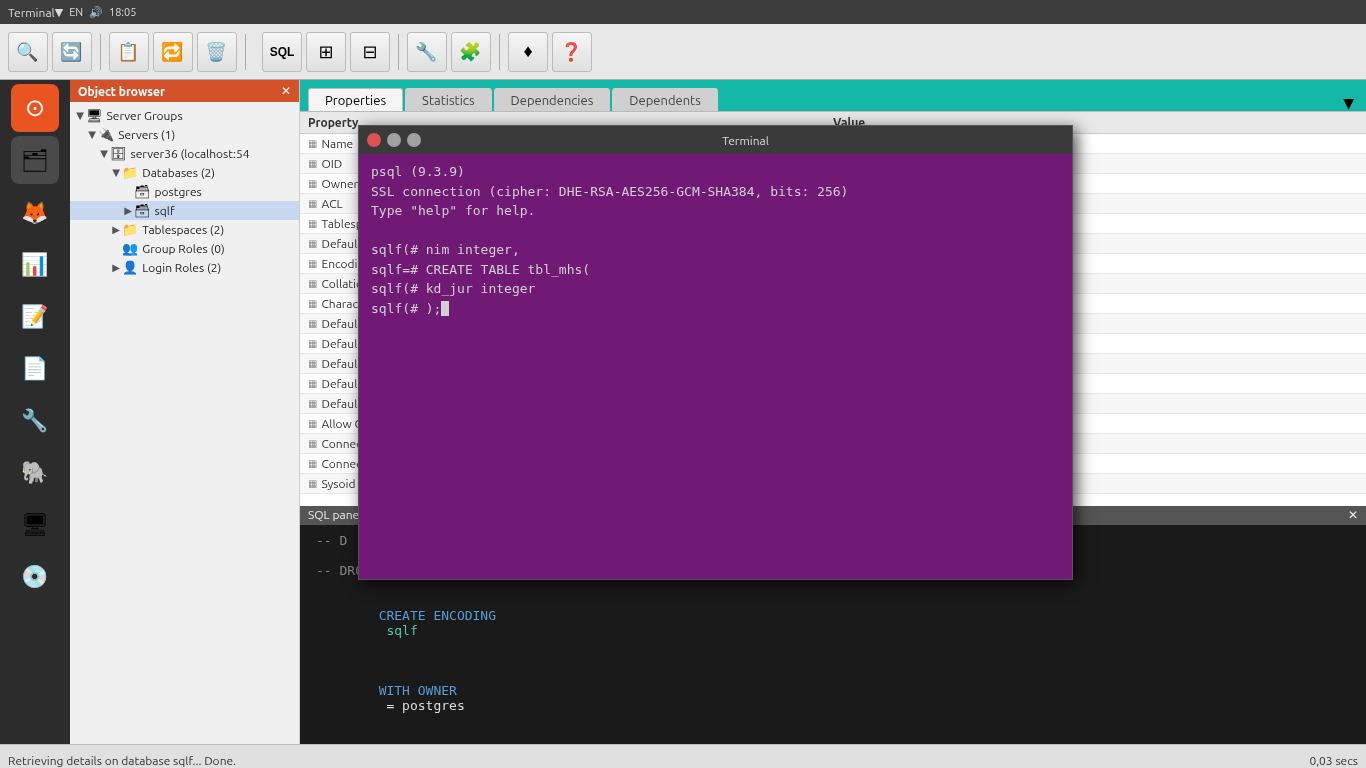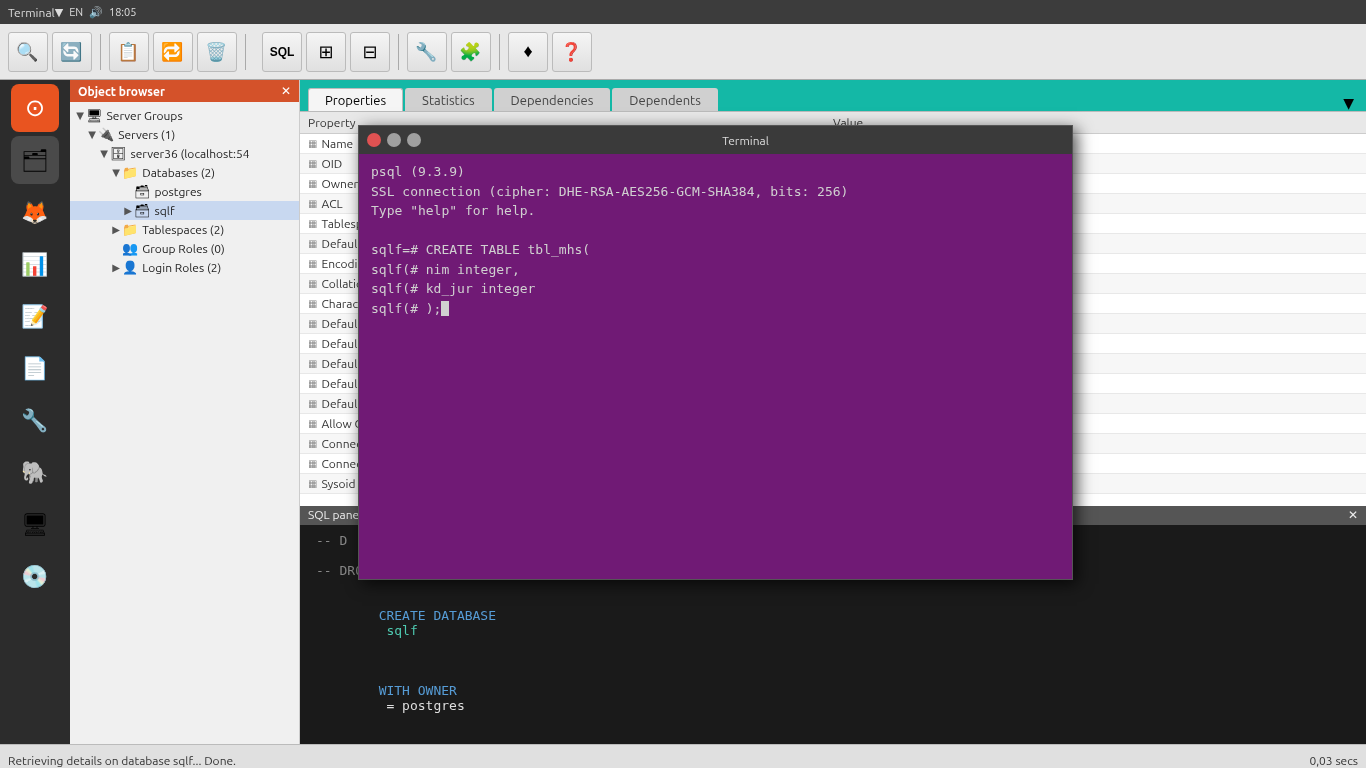--- a/index.html
+++ b/index.html
@@ -79,21 +79,21 @@
       padding: 4px 16px; font-size: 13px; cursor: pointer;
       border: 1px solid transparent; border-bottom: none;
       border-radius: 3px 3px 0 0; margin-right: 2px;
       background: #d0d0d0; color: #444;
     }
     .tab.active { background: #f5f5f5; border-color: #bbb; color: #000; }
 
     
     #props-header {
       display: flex; background: #e8e8e8; border-bottom: 1px solid #ccc;
-      font-size: 12px; font-weight: normal; color: #333;
+      font-size: 12px; font-weight: bold; color: #333;
       padding: 4px 0;
     }
     #props-header-col1 { width: 50%; padding-left: 8px; }
     #props-header-col2 { width: 50%; }
     #tab-dropdown { margin-left: auto; padding-right: 4px; cursor: pointer; }
 
     
     #props-body { flex: 1; overflow-y: auto; background: white; }
     .prop-row {
       display: flex; border-bottom: 1px solid #e8e8e8;
@@ -415,21 +415,21 @@
     <div id="sql-pane-header">
       <span>SQL pane</span>
       <span>✕</span>
     </div>
     <div id="sql-pane">
       <div class="term-line sql-comment">-- D</div>
       <div class="term-line">&nbsp;</div>
       <div class="term-line sql-comment">-- DROP DATABASE sqlf;</div>
       <div class="term-line">&nbsp;</div>
       <div class="term-line">
-        <span class="sql-keyword">CREATE DATABASE</span>
+        <span class="sql-keyword">CREATE ENCODING</span>
         <span class="sql-ident"> sqlf</span>
       </div>
       <div class="term-line">
         <span class="sql-normal">    </span>
         <span class="sql-keyword">WITH OWNER</span>
         <span class="sql-normal"> = postgres</span>
       </div>
       <div class="term-line">
         <span class="sql-normal">         ENCODING = </span>
         
@@ -449,18 +449,18 @@
     <div class="term-btn term-btn-close"></div>
     <div class="term-btn term-btn-min"></div>
     <div class="term-btn term-btn-max"></div>
     <div id="terminal-title">Terminal</div>
   </div>
   <div id="terminal-body">
     <div class="term-line term-prompt">psql (9.3.9)</div>
     <div class="term-line term-prompt">SSL connection (cipher: DHE-RSA-AES256-GCM-SHA384, bits: 256)</div>
     <div class="term-line term-prompt">Type "help" for help.</div>
     <div class="term-line">&nbsp;</div>
+    <div class="term-line term-prompt">sqlf(# nim integer,</div>
     <div class="term-line term-prompt">sqlf=# CREATE TABLE tbl_mhs(</div>
-    <div class="term-line term-prompt">sqlf(# nim integer,</div>
     <div class="term-line term-prompt">sqlf(# kd_jur integer</div>
     <div class="term-line term-prompt">sqlf(# );<span class="term-cursor"> </span></div>
   </div>
 </div>
 
 </body></html>

